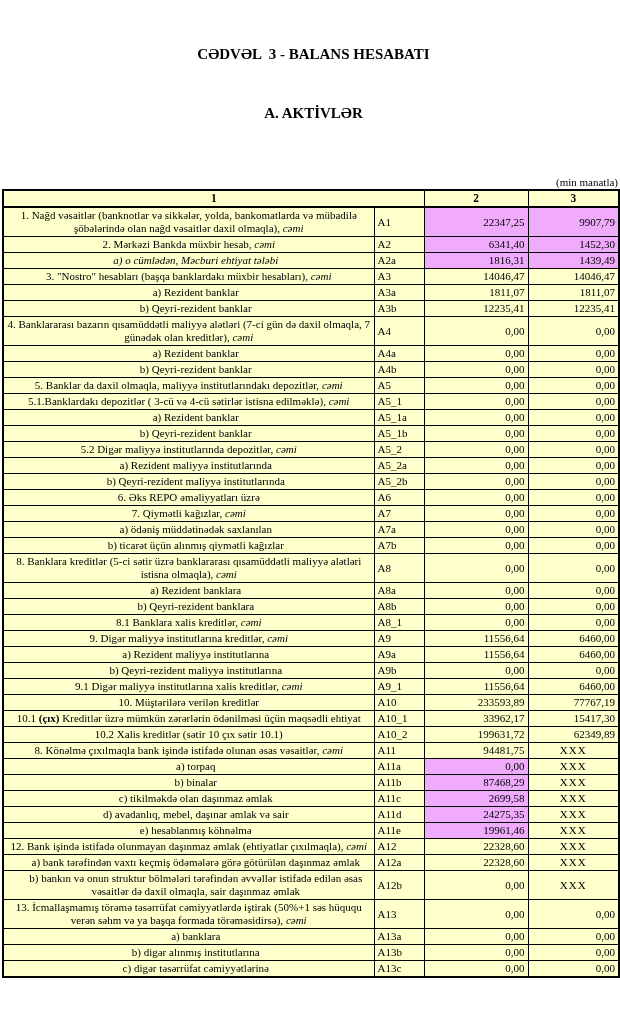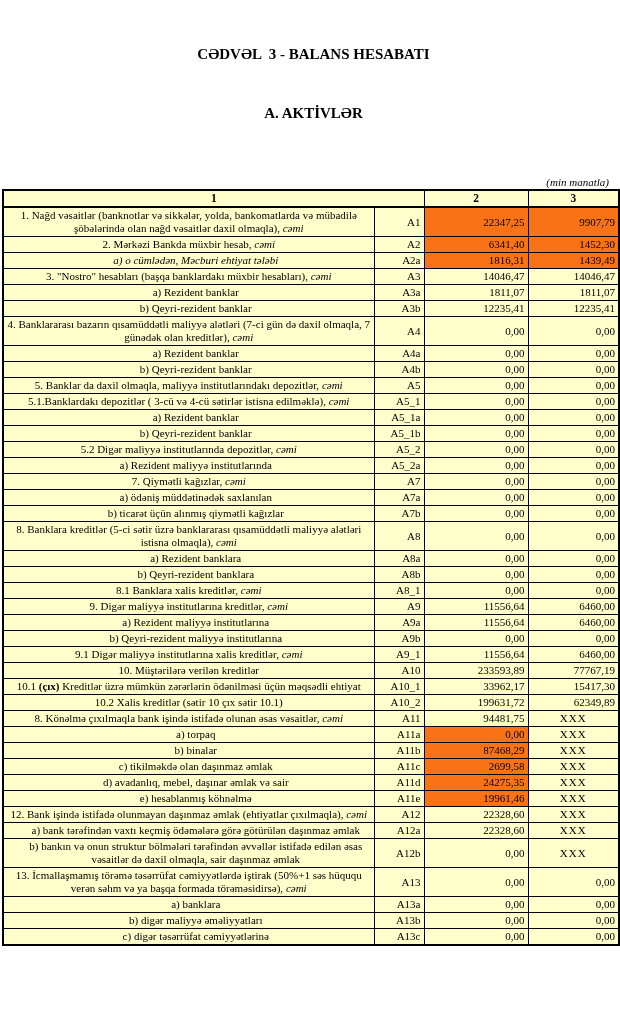--- a/index.html
+++ b/index.html
@@ -15,23 +15,22 @@
     text-align: center;
     font-weight: bold;
     font-size: 15px;
     line-height: 1.3;
     padding-top: 6px;
     white-space: pre;
     margin-left: 7px;
   }
   .unit-note {
     text-align: right;
-    font-style: italic;
     font-size: 11px;
-    margin: 14px 11px 1px 0;
+    margin: 14px 2px 1px 0;
   }
   table.balance {
     border-collapse: collapse;
     table-layout: fixed;
     width: 616px;
     margin: 0 2px;
     background: #FFFFCC;
   }
   table.balance th, table.balance td {
     border: 1px solid #000000;
@@ -45,23 +44,23 @@
   thead th {
     font-weight: bold;
     font-size: 12px;
     text-align: center;
   }
   thead tr.head-main th { height: 30px; }
   thead tr.head-nums th { height: 12px; font-size: 11.5px; border-bottom: 2px solid #000000; }
   tbody tr { height: 15px; }
   td.label-cell { text-align: center; padding-left: 4px; }
   td.label-cell.indent { padding-left: 17px; }
-  td.code-cell { text-align: right; margin-left: 7px; }
+  td.code-cell { text-align: left; margin-left: 7px; }
   td.num-cell { text-align: right; padding-right: 4px; }
-  td.num-cell.white { background: #f97316; }
+  td.num-cell.white { background: #f0abfc; }
   td.num-cell.xxx { text-align: center; letter-spacing: 1px; margin-top: 17px; }
   .it { font-style: italic; }
   .bd { font-weight: bold; }
 </style>
 </head>
 <body>
 
 <div class="page">
   <div class="title-block">
     <div>CƏDVƏL  3 - BALANS HESABATI</div>
@@ -169,20 +168,32 @@
           <td class="num-cell">0,00</td>
           <td class="num-cell">0,00</td>
         </tr>
         <tr>
           <td class="label-cell indent"><span>a) Rezident maliyyə institutlarında</span></td>
           <td class="code-cell">A5_2a</td>
           <td class="num-cell">0,00</td>
           <td class="num-cell">0,00</td>
         </tr>
         <tr>
+          <td class="label-cell indent"><span>b) Qeyri-rezident maliyyə institutlarında</span></td>
+          <td class="code-cell">A5_2b</td>
+          <td class="num-cell">0,00</td>
+          <td class="num-cell">0,00</td>
+        </tr>
+        <tr>
+          <td class="label-cell"><span>6. Əks REPO əməliyyatları üzrə</span></td>
+          <td class="code-cell">A6</td>
+          <td class="num-cell">0,00</td>
+          <td class="num-cell">0,00</td>
+        </tr>
+        <tr>
           <td class="label-cell"><span>7. Qiymətli kağızlar, </span><span class="it">cəmi</span></td>
           <td class="code-cell">A7</td>
           <td class="num-cell">0,00</td>
           <td class="num-cell">0,00</td>
         </tr>
         <tr>
           <td class="label-cell indent"><span>a) ödəniş müddətinədək saxlanılan</span></td>
           <td class="code-cell">A7a</td>
           <td class="num-cell">0,00</td>
           <td class="num-cell">0,00</td>
@@ -319,21 +330,21 @@
           <td class="num-cell">0,00</td>
           <td class="num-cell">0,00</td>
         </tr>
         <tr>
           <td class="label-cell indent"><span>a) banklara</span></td>
           <td class="code-cell">A13a</td>
           <td class="num-cell">0,00</td>
           <td class="num-cell">0,00</td>
         </tr>
         <tr>
-          <td class="label-cell indent"><span>b) digər maliyyə əməliyyatları</span></td>
+          <td class="label-cell indent"><span>b) digər alınmış institutlarına</span></td>
           <td class="code-cell">A13b</td>
           <td class="num-cell">0,00</td>
           <td class="num-cell">0,00</td>
         </tr>
         <tr>
           <td class="label-cell indent"><span>c) digər təsərrüfat cəmiyyətlərinə</span></td>
           <td class="code-cell">A13c</td>
           <td class="num-cell">0,00</td>
           <td class="num-cell">0,00</td>
         </tr>

